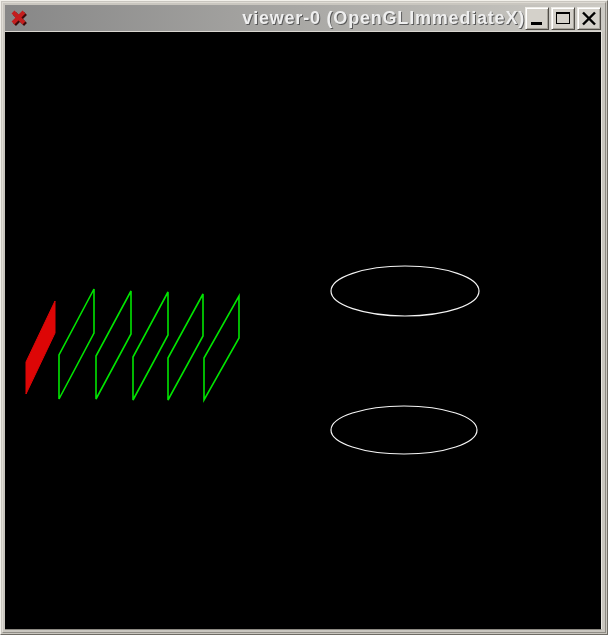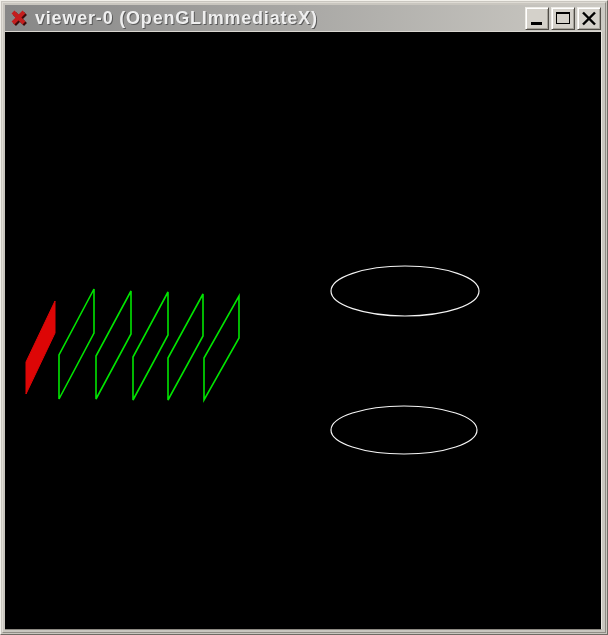--- a/index.html
+++ b/index.html
@@ -13,21 +13,21 @@
     border:1px solid;
     border-color:#f2f0ea #6e6b64 #6e6b64 #f2f0ea;
   }
   .window::after{ 
     content:"";position:absolute;inset:1px;pointer-events:none;
     border:1px solid;border-color:#dedbd4 #908d86 #908d86 #dedbd4;
   }
   .titlebar{
     position:absolute;left:4px;top:4px;width:600px;height:26px;
     background:linear-gradient(to right,#878787,#cccac4);
-    display:flex;align-items:center;
+    display:flex;align-items:center;text-align:right;
   }
   .menu-icon{
     width:20px;height:20px;margin-left:4px;flex:0 0 auto;
     display:flex;align-items:center;justify-content:center;
     cursor:default;
   }
   .title-text{
     margin-left:6px;
     font-size:18px;font-weight:bold;letter-spacing:0.8px;
     color:#efefef;

